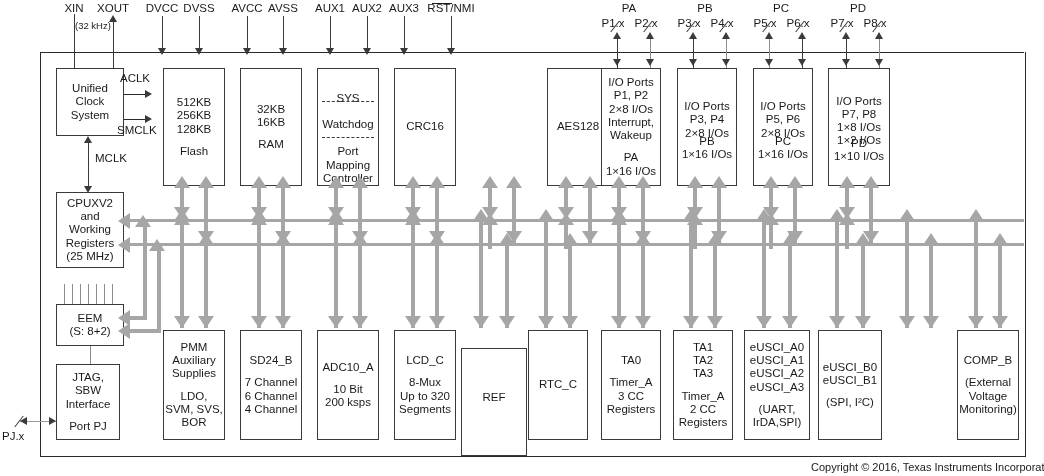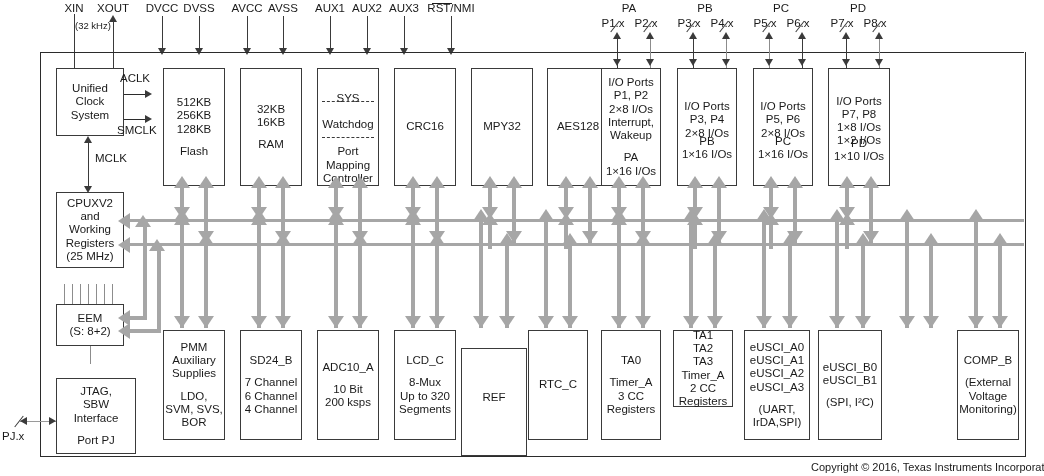--- a/index.html
+++ b/index.html
@@ -148,21 +148,21 @@
       <i style="left:48px;"></i>
   </div>
 
   <div class="box" style="left:56px;top:304px;width:68px;height:42px;">
     <div class="t">EEM
 (S: 8+2)</div>
   </div>
 
   <div class="vline g" style="left:90px;top:346px;height:18px;"></div>
 
-  <div class="box" style="left:56px;top:364px;width:80px;height:76px;margin-top:14px;">
+  <div class="box" style="left:56px;top:364px;width:64px;height:76px;">
     <div class="t">JTAG,
 SBW
 Interface</div>
     <div class="gap"></div>
     <div class="t">Port PJ</div>
   </div>
 
   <div class="lbl" style="left:2px;top:430px;">PJ.x</div>
   <div class="slash" style="left:12px;top:421px;"></div>
   <div class="hline g" style="left:20px;top:421px;width:36px;"></div>
@@ -191,23 +191,20 @@
     <div class="dash" style="top:68px;"></div>
     <div class="t" style="margin-top:14px;">Port
 Mapping
 Controller</div>
   </div>
 
   <div class="box" style="left:394px;top:68px;width:62px;height:118px;">
     <div class="t">CRC16</div>
   </div>
 
-  <div class="box" style="left:471px;top:68px;width:62px;height:118px;">
-    <div class="t">MPY32</div>
-  </div>
 
   <div class="box" style="left:547px;top:68px;width:62px;height:118px;">
     <div class="t">AES128</div>
   </div>
 
   <div class="box" style="left:601px;top:68px;width:60px;height:118px;">
     <div class="t">I/O Ports
 P1, P2
 2×8 I/Os
 Interrupt,
@@ -333,21 +330,21 @@
   <div class="box" style="left:528px;top:330px;width:60px;height:110px;">
     <div class="t">RTC_C</div>
   </div>
   <div class="box" style="left:601px;top:330px;width:60px;height:110px;">
     <div class="t">TA0</div>
     <div class="gap"></div>
     <div class="t">Timer_A
 3 CC
 Registers</div>
   </div>
-  <div class="box" style="left:673px;top:330px;width:60px;height:77px;">
+  <div class="box" style="left:673px;top:330px;width:60px;height:110px;">
     <div class="t">TA1
 TA2
 TA3</div>
     <div class="gap"></div>
     <div class="t">Timer_A
 2 CC
 Registers</div>
   </div>
   <div class="box" style="left:744px;top:330px;width:66px;height:110px;">
     <div class="t">eUSCI_A0

